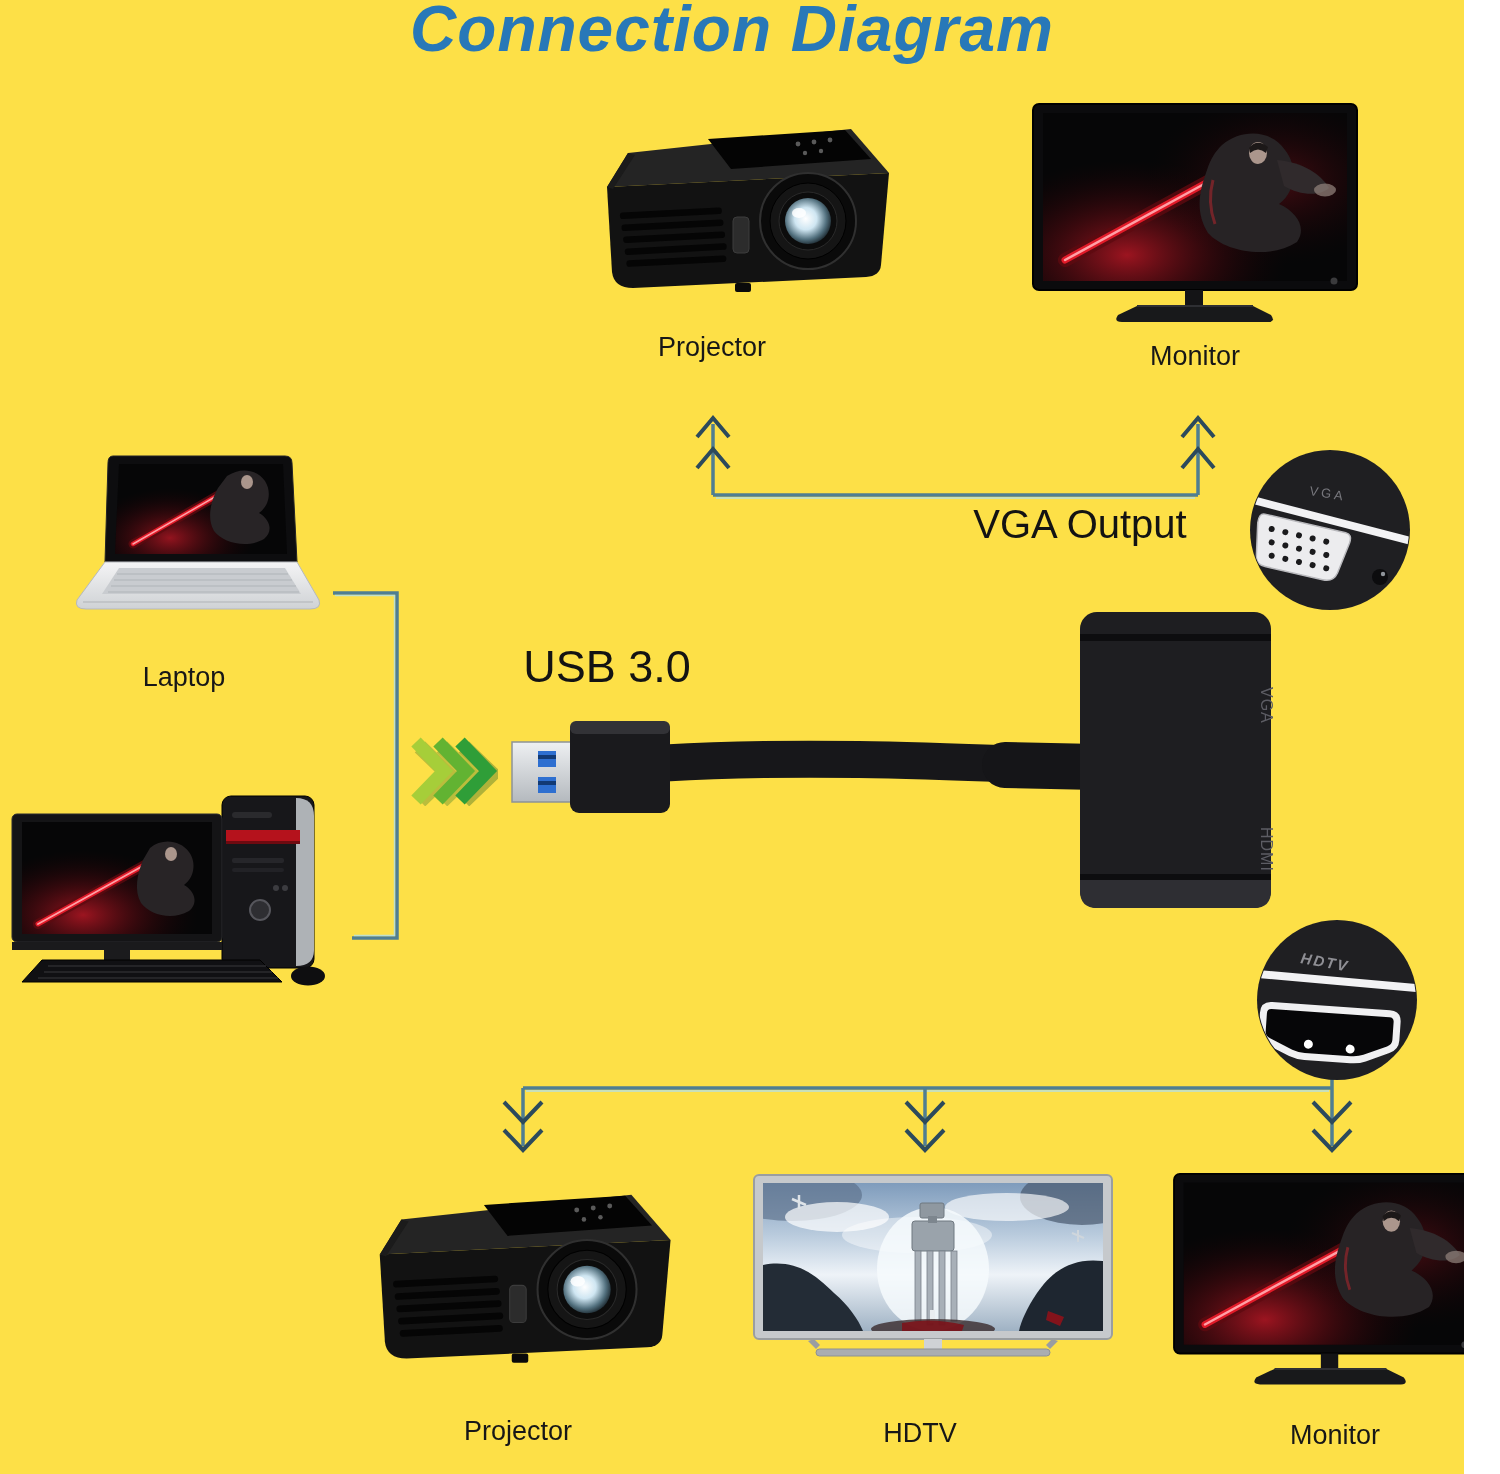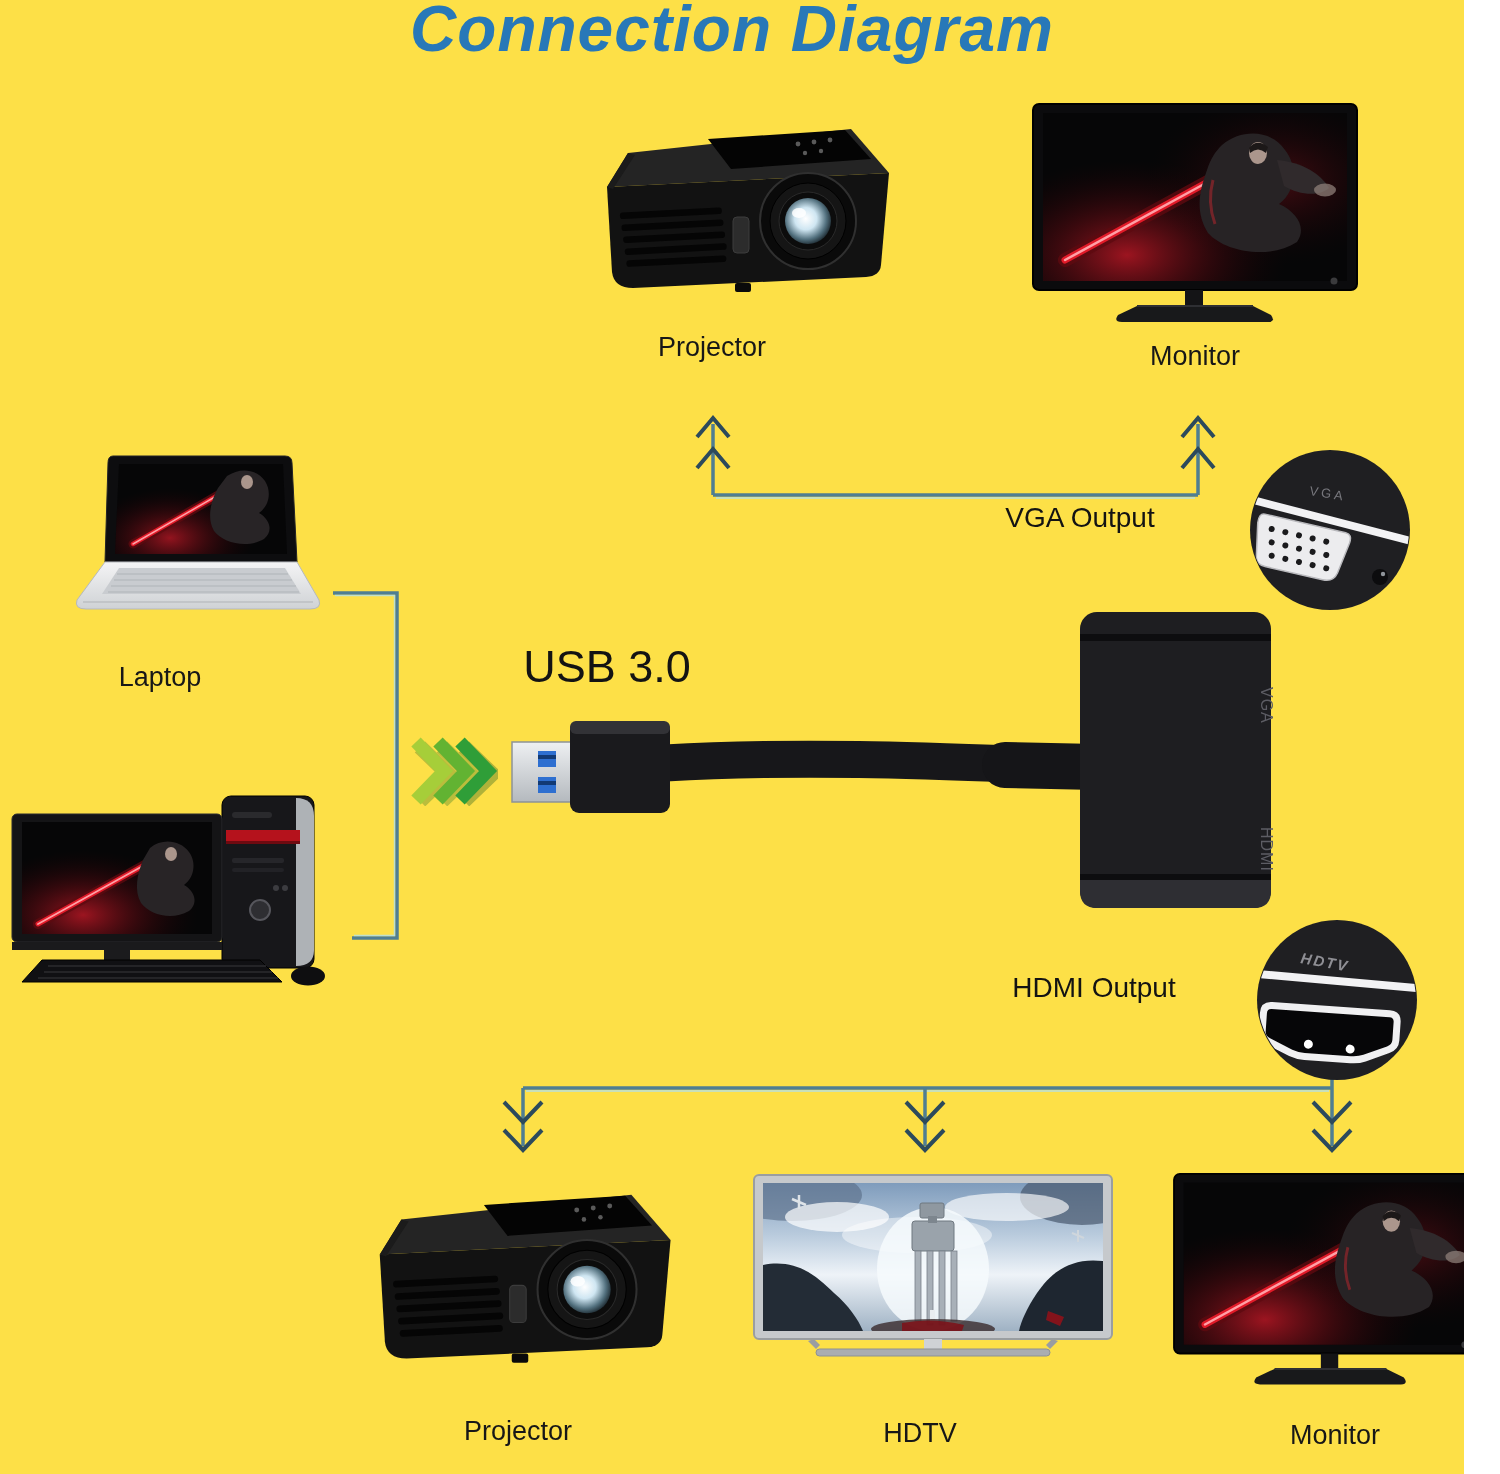--- a/index.html
+++ b/index.html
@@ -3,21 +3,21 @@
 <meta charset="utf-8">
 <style>
   html,body{margin:0;padding:0;background:#ffffff;}
   #canvas{position:relative;width:1464px;height:1474px;background:#fde047;overflow:hidden;
           font-family:"Liberation Sans", sans-serif;}
   .abs{position:absolute;}
   #page-title{position:absolute;left:0;right:0;top:-8px;margin:0;text-align:center;
               font-size:64px;font-style:italic;font-weight:bold;color:#2878b8;letter-spacing:1px;}
   .dev-label{position:absolute;transform:translateX(-50%);font-size:27px;color:#171717;
              white-space:nowrap;line-height:1.05;}
-  .conn-label{position:absolute;transform:translateX(-50%);font-size:28px;color:#131313;
+  .conn-label{position:absolute;transform:translateX(-50%);font-size:40px;color:#131313;
               white-space:nowrap;line-height:1.05;}
   svg{display:block;}
 </style>
 </head>
 <body>
 
 <div id="canvas">
 
   <svg width="0" height="0" style="position:absolute" aria-hidden="true">
     <defs>
@@ -307,21 +307,21 @@
   <div class="dev-label" style="left:712px;top:333px">Projector</div>
 
   <svg class="abs" style="left:1027px;top:100px" width="336" height="233" viewBox="0 0 336 233">
       <use href="#sym-monitor"></use>
     </svg>
   <div class="dev-label" style="left:1195px;top:342px">Monitor</div>
 
   <svg class="abs" style="left:75px;top:450px" width="246" height="178" viewBox="0 0 246 178">
       <use href="#sym-laptop"></use>
     </svg>
-  <div class="dev-label" style="left:160px;top:663px">Laptop</div>
+  <div class="dev-label" style="left:184px;top:663px">Laptop</div>
 
   <svg class="abs" style="left:8px;top:790px" width="344" height="205" viewBox="0 0 344 205">
       <use href="#sym-desktop"></use>
     </svg>
 
   <svg class="abs" style="left:408px;top:736px" width="90" height="70" viewBox="0 0 90 70">
     <g fill="none" stroke-linecap="butt" stroke-linejoin="miter">
       <path d="M10,8 L38,35 L10,62" stroke="#3d7a28" stroke-width="15" opacity="0.35" transform="translate(2,3)"></path>
       <path d="M32,8 L60,35 L32,62" stroke="#3d7a28" stroke-width="15" opacity="0.35" transform="translate(2,3)"></path>
       <path d="M54,8 L82,35 L54,62" stroke="#1e5c20" stroke-width="15" opacity="0.35" transform="translate(2,3)"></path>
@@ -355,21 +355,20 @@
     <text transform="translate(183,77) rotate(90)" font-size="16" fill="#5d5d64" font-family="Liberation Sans, sans-serif" letter-spacing="1">VGA</text>
     <text transform="translate(183,217) rotate(90)" font-size="16" fill="#5d5d64" font-family="Liberation Sans, sans-serif" letter-spacing="1">HDMI</text>
   </svg>
 
   <div class="conn-label" style="left:1080px;top:503px">VGA Output</div>
   <svg class="abs" style="left:1249px;top:449px" width="162" height="162" viewBox="0 0 162 162">
     <use href="#sym-vga-circle"></use>
     <text transform="translate(60,46) rotate(9)" font-size="13" fill="#77777d" font-family="Liberation Sans, sans-serif" letter-spacing="3">VGA</text>
   </svg>
 
-  <div class="conn-label" style="left:1094px;top:973px">HDMI Output</div>
   <svg class="abs" style="left:1256px;top:919px" width="162" height="162" viewBox="0 0 162 162">
     <use href="#sym-hdmi-circle"></use>
     <text transform="translate(44,44) rotate(10)" font-size="15" fill="#8e8e94" font-style="italic" font-weight="bold" font-family="Liberation Sans, sans-serif" letter-spacing="2">HDTV</text>
   </svg>
 
   <svg class="abs" style="left:355px;top:1180px" width="330" height="186" viewBox="0 0 320 180">
       <use href="#sym-projector"></use>
     </svg>
   <div class="dev-label" style="left:518px;top:1417px">Projector</div>
 

